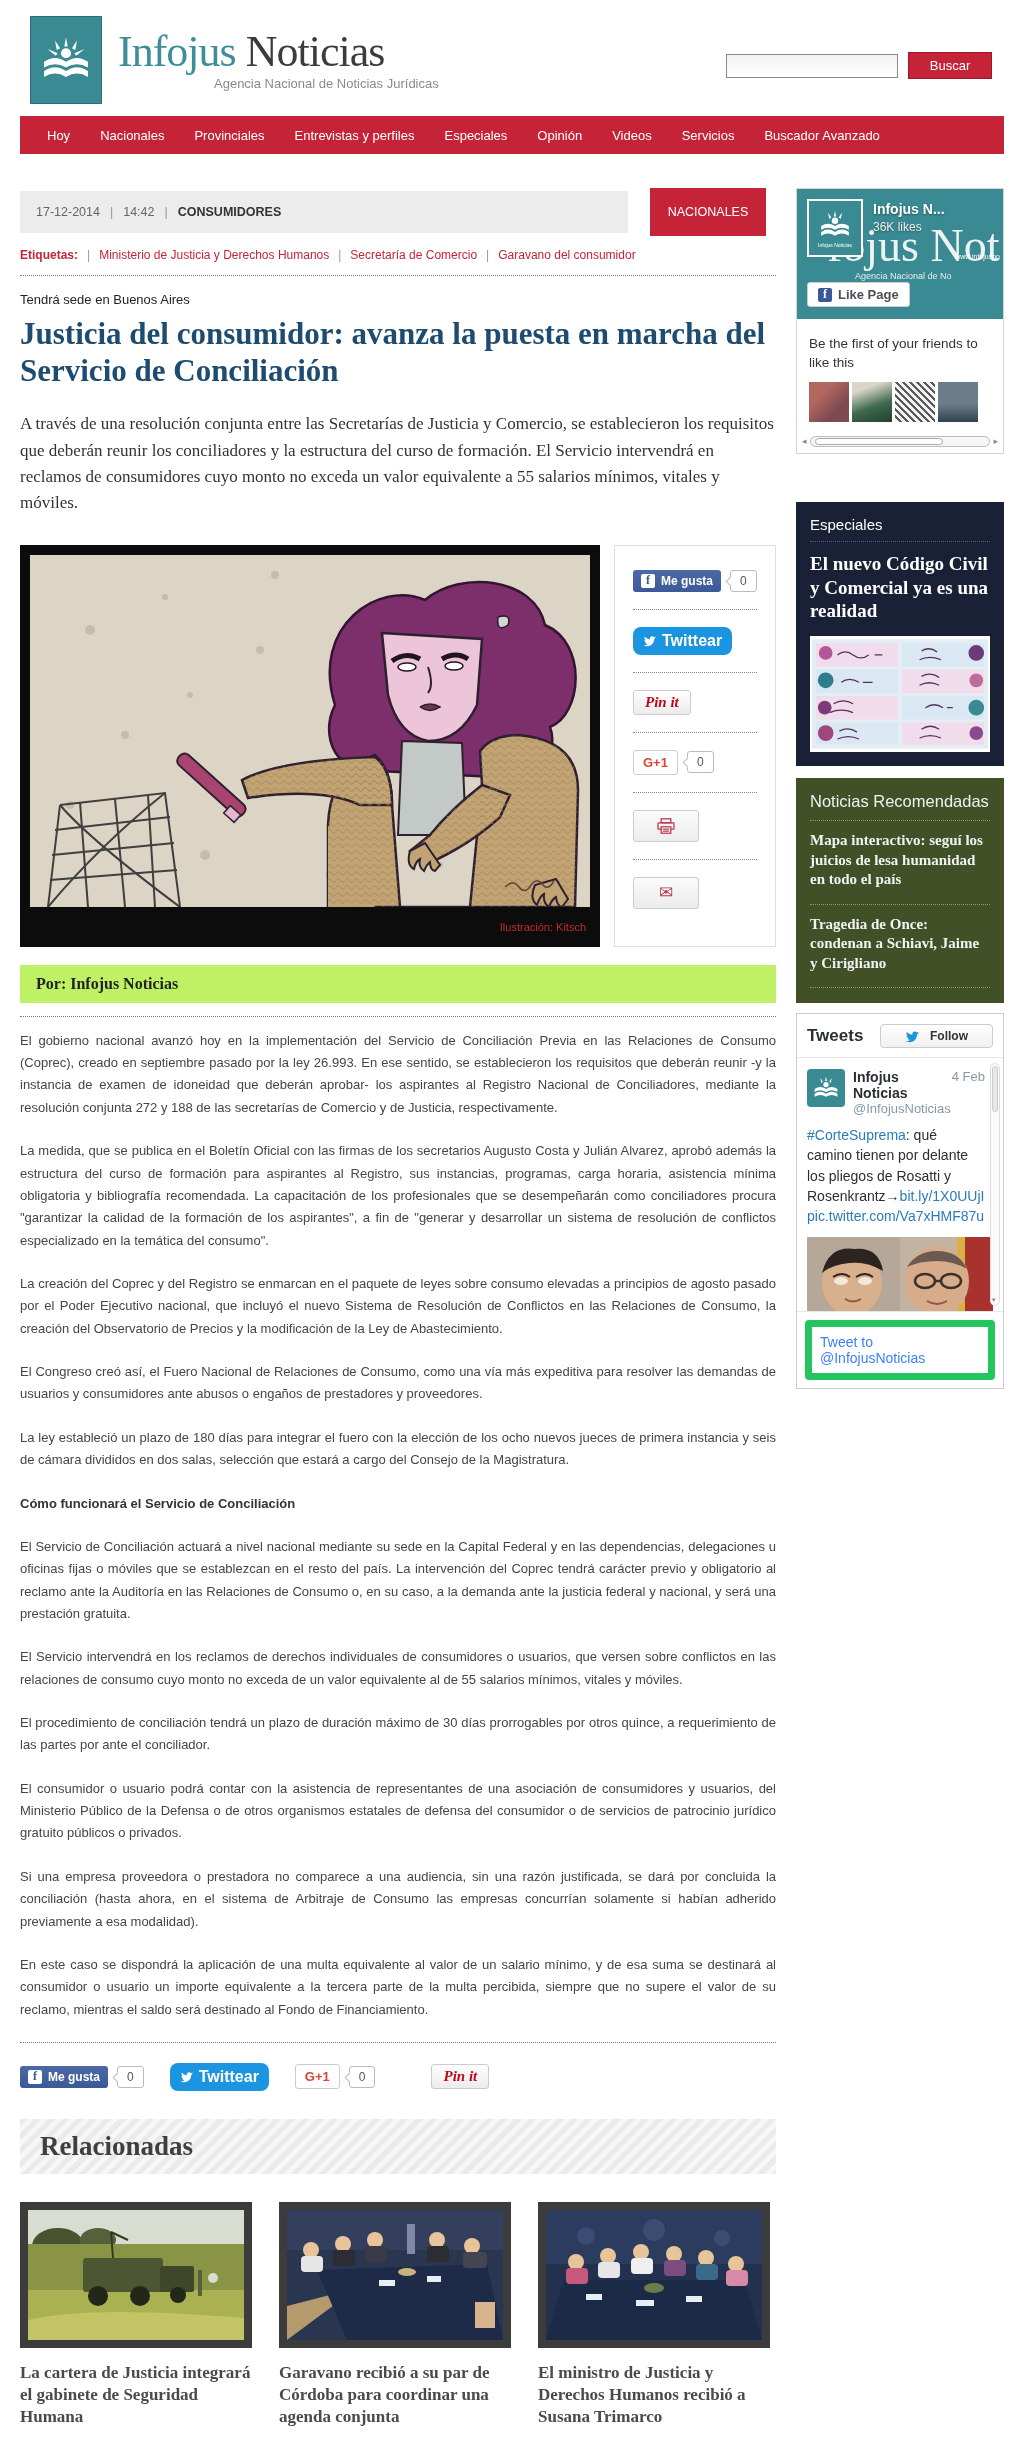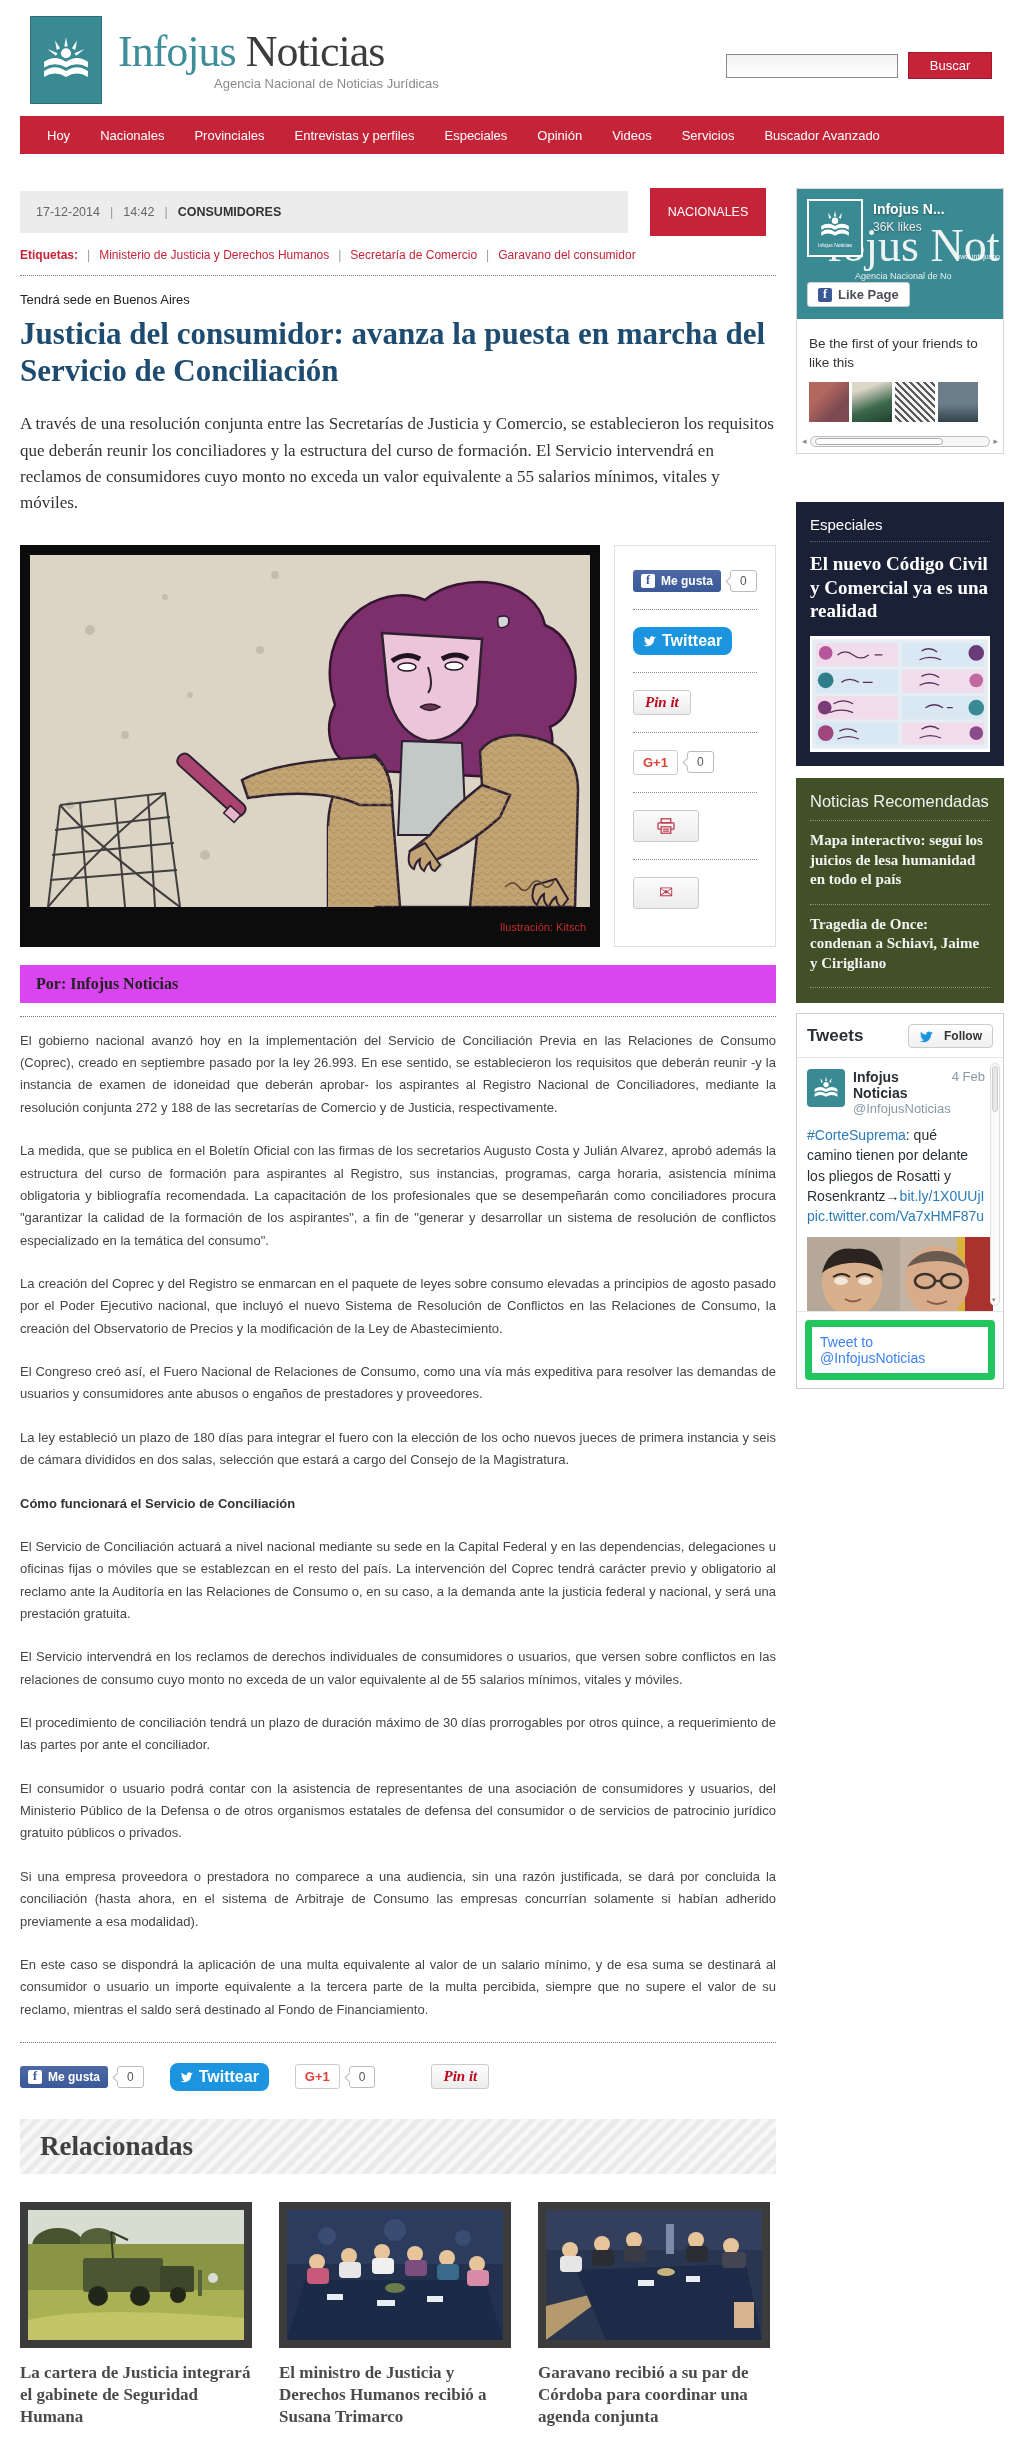--- a/index.html
+++ b/index.html
@@ -56,21 +56,21 @@
   .fb-like-btn { background:linear-gradient(#4c69a5,#3b5998); color:#fff; font-size:12px; font-weight:bold; padding:4px 8px; border-radius:3px; display:inline-flex; align-items:center; gap:6px; border:none; cursor:pointer; }
   .f-ico { background:#fff; color:#3b5998; width:14px; height:14px; border-radius:2px; font-weight:bold; font-size:12px; display:inline-flex; align-items:center; justify-content:center; font-family:"Liberation Serif", serif; }
   .count-bubble { position:relative; border:1px solid #bbb; border-radius:3px; background:#fff; color:#555; font-size:12px; padding:3px 9px; margin-left:9px; }
   .count-bubble::before { content:""; position:absolute; left:-4px; top:7px; width:6px; height:6px; background:#fff; border-left:1px solid #bbb; border-bottom:1px solid #bbb; transform:rotate(45deg); }
   .tw-share-btn { background:#1b95e0; color:#fff; font-size:16px; font-weight:bold; border:none; border-radius:8px; padding:5px 10px; display:inline-flex; align-items:center; gap:6px; cursor:pointer; }
   .pin-share-btn { border:1px solid #ccc; border-radius:3px; background:linear-gradient(#fefefe,#ececec); color:#bd081c; font-family:"Liberation Serif", serif; font-style:italic; font-weight:bold; font-size:15px; padding:3px 11px; cursor:pointer; }
   .gp-btn { border:1px solid #ccc; border-radius:3px; background:#fff; color:#db4437; font-weight:bold; font-size:13px; padding:4px 9px; cursor:pointer; }
   .tool-btn { border:1px solid #ccc; border-radius:3px; background:linear-gradient(#fbfbfb,#ececec); width:66px; height:32px; color:#b93a4c; font-size:17px; display:flex; align-items:center; justify-content:center; cursor:pointer; }
   .tool-btn svg { width:20px; height:16px; }
 
-  .byline-bar { margin-top:18px; background:#d946ef; padding:10px 16px; font-family:"Liberation Serif", serif; font-weight:bold; font-size:16px; color:#222; }
+  .byline-bar { margin-top:18px; background:#bef264; padding:10px 16px; font-family:"Liberation Serif", serif; font-weight:bold; font-size:16px; color:#222; }
 
   
   .article-body { margin-top:4px; font-size:13px; color:#454545; line-height:1.72; text-align:justify; }
   .article-body p { margin:0 0 21px; }
   .subheading { font-size:13px; font-weight:bold; color:#333; margin:2px 0 21px; }
 
   .share-row-bottom { display:flex; align-items:center; gap:4px; margin:20px 0 28px; }
   .share-row-bottom .grp { display:flex; align-items:center; margin-right:22px; }
 
   
@@ -119,21 +119,21 @@
   
   .recomendadas-box { margin-top:12px; background:#415026; padding:14px 14px 6px; }
   .rec-title { color:#f0f0f0; font-size:16.5px; }
   .rec-dotted { border:none; border-top:1px dotted #8a9a6a; margin:9px 0; }
   .rec-item { color:#f2f2f2; font-family:"Liberation Serif", serif; font-weight:bold; font-size:15px; line-height:1.3; margin:10px 0 14px; cursor:pointer; }
 
   
   .tweets-box { margin-top:10px; border:1px solid #ccc; background:#fff; }
   .tw-head { display:flex; justify-content:space-between; align-items:center; padding:10px 10px 9px; border-bottom:1px solid #e6e6e6; }
   .tw-title { font-weight:bold; font-size:17px; color:#292f33; }
-  .tw-follow { border:1px solid #ccc; border-radius:4px; background:linear-gradient(#fff,#f0f0f0); font-size:12px; font-weight:bold; color:#333; padding:4px 10px; display:flex; align-items:flex-start; gap:11px; cursor:pointer; }
+  .tw-follow { border:1px solid #ccc; border-radius:4px; background:linear-gradient(#fff,#f0f0f0); font-size:12px; font-weight:bold; color:#333; padding:4px 24px; display:flex; align-items:flex-start; gap:11px; cursor:pointer; }
   .tw-body { position:relative; padding:11px 18px 0 10px; }
   .tw-scroll { position:absolute; right:3px; top:5px; bottom:5px; width:10px; border:1px solid #ddd; border-radius:6px; background:#fafafa; cursor:pointer; }
   .tw-scroll .thumb { position:absolute; top:2px; left:1px; width:6px; height:46px; background:#e8e8e8; border:1px solid #ccc; border-radius:4px; }
   .tw-scroll .down { position:absolute; bottom:1px; left:1px; font-size:7px; color:#888; }
   .tw-row { display:flex; gap:8px; }
   .tw-avatar { width:38px; height:38px; border-radius:4px; background:#3a8a93; flex:0 0 auto; display:flex; align-items:center; justify-content:center; cursor:pointer; }
   .tw-avatar svg { width:28px; height:28px; }
   .tw-meta { flex:1; font-size:13px; }
   .tw-author { font-weight:bold; font-size:14px; color:#292f33; cursor:pointer; }
   .tw-date { float:right; color:#8899a6; }
@@ -406,20 +406,52 @@
             <rect x="132" y="56" width="34" height="26" rx="2" fill="#3e4729"></rect>
             <path d="M85 48 L83 22 M83 22 L100 30" stroke="#333b22" stroke-width="2" fill="none"></path>
             <circle cx="70" cy="86" r="10" fill="#23271a"></circle>
               <circle cx="112" cy="86" r="10" fill="#23271a"></circle>
             <circle cx="150" cy="85" r="8" fill="#23271a"></circle>
             <rect x="170" y="60" width="4" height="26" fill="#55613a"></rect>
             <circle cx="185" cy="68" r="5" fill="#d8ddd2"></circle>
           </svg>
         </figure>
         <h3 class="card-title">La cartera de Justicia integrará el gabinete de Seguridad Humana</h3>
+      </div>
+      <div class="related-card">
+        <figure class="card-figure">
+          <svg viewBox="0 0 216 130">
+            <rect width="216" height="130" fill="#2a3550"></rect>
+            <rect width="216" height="40" fill="#343f5e"></rect>
+            <path d="M0 96 L70 78 L0 130 Z" fill="#b59a6e"></path>
+            <path d="M30 60 L200 54 L216 130 L60 130 Z" fill="#1d2b49"></path>
+            <g fill="#e8c49a">
+              <circle cx="24" cy="40" r="8"></circle>
+                <circle cx="56" cy="34" r="8"></circle>
+                <circle cx="88" cy="30" r="8"></circle>
+              <circle cx="150" cy="30" r="8"></circle>
+                <circle cx="185" cy="36" r="8"></circle>
+            </g>
+            <g>
+              <rect x="14" y="46" width="22" height="16" rx="4" fill="#e6e6e6"></rect>
+              <rect x="46" y="40" width="22" height="16" rx="4" fill="#2c2c34"></rect>
+              <rect x="78" y="36" width="22" height="16" rx="4" fill="#3a3a46"></rect>
+              <rect x="140" y="36" width="22" height="16" rx="4" fill="#2c2c34"></rect>
+              <rect x="176" y="42" width="24" height="16" rx="4" fill="#444452"></rect>
+            </g>
+            <rect x="120" y="14" width="8" height="30" fill="#7e8aa8"></rect>
+            <g fill="#e9edf4">
+                <rect x="92" y="70" width="16" height="6"></rect>
+                <rect x="140" y="66" width="14" height="6"></rect>
+              </g>
+            <ellipse cx="120" cy="62" rx="9" ry="4" fill="#c8b27e"></ellipse>
+            <rect x="188" y="92" width="20" height="26" fill="#d8b48e"></rect>
+          </svg>
+        </figure>
+        <h3 class="card-title">Garavano recibió a su par de Córdoba para coordinar una agenda conjunta</h3>
       </div>
       <div class="related-card">
         <figure class="card-figure">
           <svg viewBox="0 0 216 130">
             <rect width="216" height="130" fill="#23314e"></rect>
             <rect width="216" height="54" fill="#2c3c5e"></rect>
             <g fill="#3a4c71">
                 <circle cx="40" cy="26" r="9"></circle>
                 <circle cx="108" cy="20" r="11"></circle>
                 <circle cx="176" cy="28" r="8"></circle>
@@ -444,52 +476,20 @@
             <g fill="#e9edf4">
                 <rect x="40" y="84" width="16" height="6"></rect>
                 <rect x="90" y="90" width="18" height="6"></rect>
                 <rect x="140" y="86" width="16" height="6"></rect>
               </g>
             <ellipse cx="108" cy="78" rx="10" ry="5" fill="#6a7c4a"></ellipse>
           </svg>
         </figure>
         <h3 class="card-title">El ministro de Justicia y Derechos Humanos recibió a Susana Trimarco</h3>
       </div>
-      <div class="related-card">
-        <figure class="card-figure">
-          <svg viewBox="0 0 216 130">
-            <rect width="216" height="130" fill="#2a3550"></rect>
-            <rect width="216" height="40" fill="#343f5e"></rect>
-            <path d="M0 96 L70 78 L0 130 Z" fill="#b59a6e"></path>
-            <path d="M30 60 L200 54 L216 130 L60 130 Z" fill="#1d2b49"></path>
-            <g fill="#e8c49a">
-              <circle cx="24" cy="40" r="8"></circle>
-                <circle cx="56" cy="34" r="8"></circle>
-                <circle cx="88" cy="30" r="8"></circle>
-              <circle cx="150" cy="30" r="8"></circle>
-                <circle cx="185" cy="36" r="8"></circle>
-            </g>
-            <g>
-              <rect x="14" y="46" width="22" height="16" rx="4" fill="#e6e6e6"></rect>
-              <rect x="46" y="40" width="22" height="16" rx="4" fill="#2c2c34"></rect>
-              <rect x="78" y="36" width="22" height="16" rx="4" fill="#3a3a46"></rect>
-              <rect x="140" y="36" width="22" height="16" rx="4" fill="#2c2c34"></rect>
-              <rect x="176" y="42" width="24" height="16" rx="4" fill="#444452"></rect>
-            </g>
-            <rect x="120" y="14" width="8" height="30" fill="#7e8aa8"></rect>
-            <g fill="#e9edf4">
-                <rect x="92" y="70" width="16" height="6"></rect>
-                <rect x="140" y="66" width="14" height="6"></rect>
-              </g>
-            <ellipse cx="120" cy="62" rx="9" ry="4" fill="#c8b27e"></ellipse>
-            <rect x="188" y="92" width="20" height="26" fill="#d8b48e"></rect>
-          </svg>
-        </figure>
-        <h3 class="card-title">Garavano recibió a su par de Córdoba para coordinar una agenda conjunta</h3>
-      </div>
     </div>
   </div>
 
   <aside class="col-side">
 
     <div class="fb-widget">
       <div class="fb-cover">
         <div class="fb-cover-big">fojus Not</div>
         <div class="fb-cover-sub">Agencia Nacional de No</div>
         <div class="fb-cover-url">www.infojusno</div>

